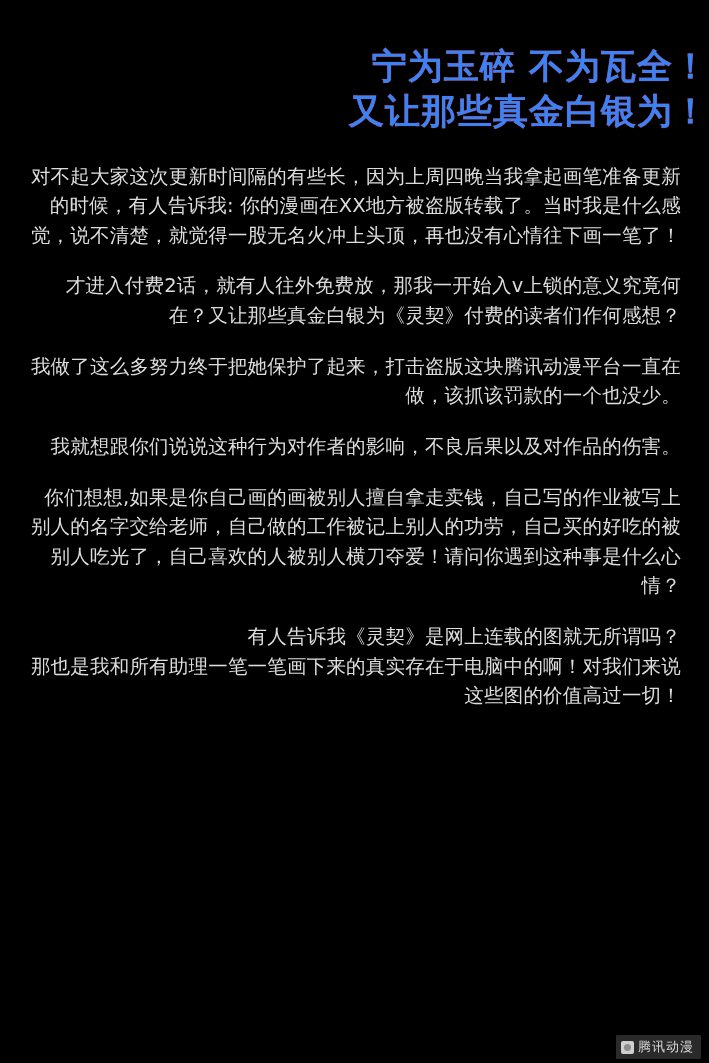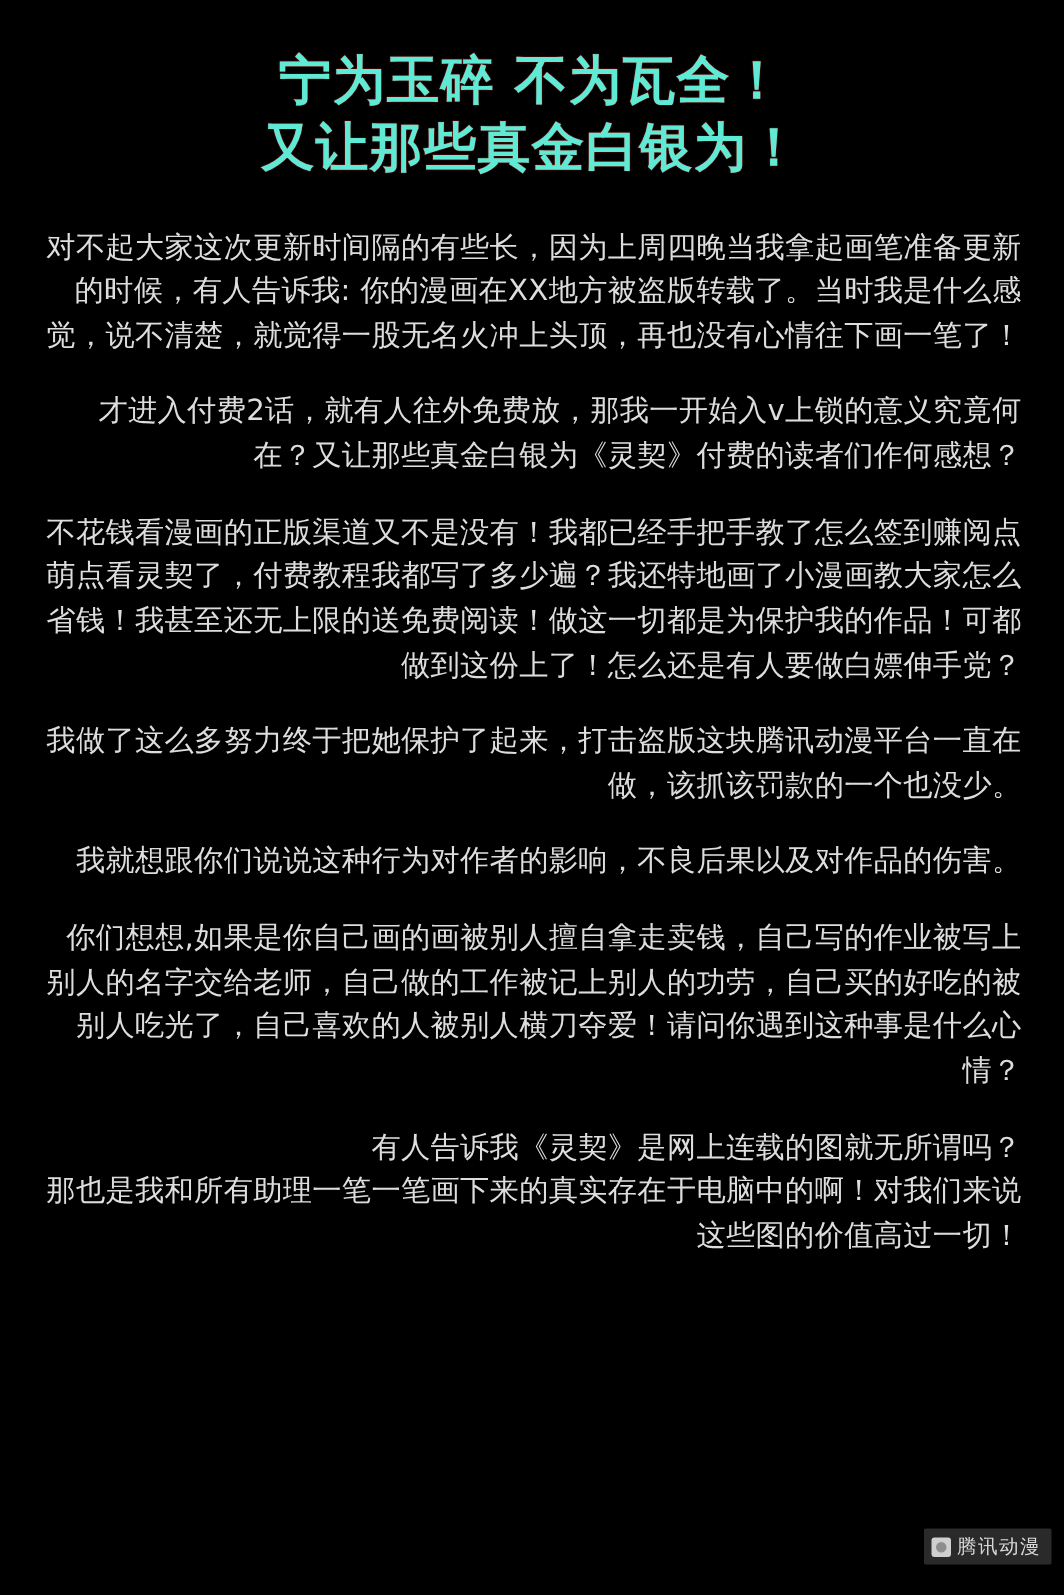--- a/index.html
+++ b/index.html
@@ -15,27 +15,27 @@
     position: relative;
   }
   .page {
     position: relative;
     width: 709px;
     height: 1063px;
     background: #000000;
     box-sizing: border-box;
   }
   .headline {
-    text-align: center;
-    color: #5eead4;
+    text-align: right;
+    color: #3b82f6;
     font-weight: bold;
     font-size: 35px;
     line-height: 1.28;
     letter-spacing: 1px;
-    padding-top: 32px;
+    padding-top: 44px;
     text-shadow: 0 0 1px #e8231c;
   }
   .headline .line {
     display: block;
     white-space: nowrap;
   }
   .body-text {
     padding: 28px 28px 0 28px;
     color: #e0e0e0;
   }
@@ -47,21 +47,21 @@
     letter-spacing: 0.2px;
     text-align: right;
     white-space: pre-wrap;
   }
   .para:last-child {
     margin-bottom: 0;
   }
   .watermark {
     position: absolute;
     right: 8px;
-    bottom: 20px;
+    bottom: 4px;
     display: flex;
     align-items: center;
     gap: 4px;
     background: rgba(120,120,120,0.35);
     border-radius: 1px;
     padding: 3px 7px 3px 5px;
   }
   .watermark .wm-logo {
     width: 13px;
     height: 13px;
@@ -93,21 +93,20 @@
 <div class="page">
 
   <div class="headline">
     <span class="line">宁为玉碎 不为瓦全！</span>
     <span class="line">又让那些真金白银为！</span>
   </div>
 
   <div class="body-text">
     <p class="para">对不起大家这次更新时间隔的有些长，因为上周四晚当我拿起画笔准备更新的时候，有人告诉我: 你的漫画在XX地方被盗版转载了。当时我是什么感觉，说不清楚，就觉得一股无名火冲上头顶，再也没有心情往下画一笔了！</p>
     <p class="para">才进入付费2话，就有人往外免费放，那我一开始入v上锁的意义究竟何在？又让那些真金白银为《灵契》付费的读者们作何感想？</p>
-    <p class="para">不花钱看漫画的正版渠道又不是没有！我都已经手把手教了怎么签到赚阅点萌点看灵契了，付费教程我都写了多少遍？我还特地画了小漫画教大家怎么省钱！我甚至还无上限的送免费阅读！做这一切都是为保护我的作品！可都做到这份上了！怎么还是有人要做白嫖伸手党？</p>
     <p class="para">我做了这么多努力终于把她保护了起来，打击盗版这块腾讯动漫平台一直在做，该抓该罚款的一个也没少。</p>
     <p class="para">我就想跟你们说说这种行为对作者的影响，不良后果以及对作品的伤害。</p>
     <p class="para">你们想想,如果是你自己画的画被别人擅自拿走卖钱，自己写的作业被写上别人的名字交给老师，自己做的工作被记上别人的功劳，自己买的好吃的被别人吃光了，自己喜欢的人被别人横刀夺爱！请问你遇到这种事是什么心情？</p>
     <p class="para">有人告诉我《灵契》是网上连载的图就无所谓吗？
 那也是我和所有助理一笔一笔画下来的真实存在于电脑中的啊！对我们来说这些图的价值高过一切！</p>
   </div>
 
   <div class="watermark">
     <span class="wm-logo"></span>
     <span class="wm-text">腾讯动漫</span>

